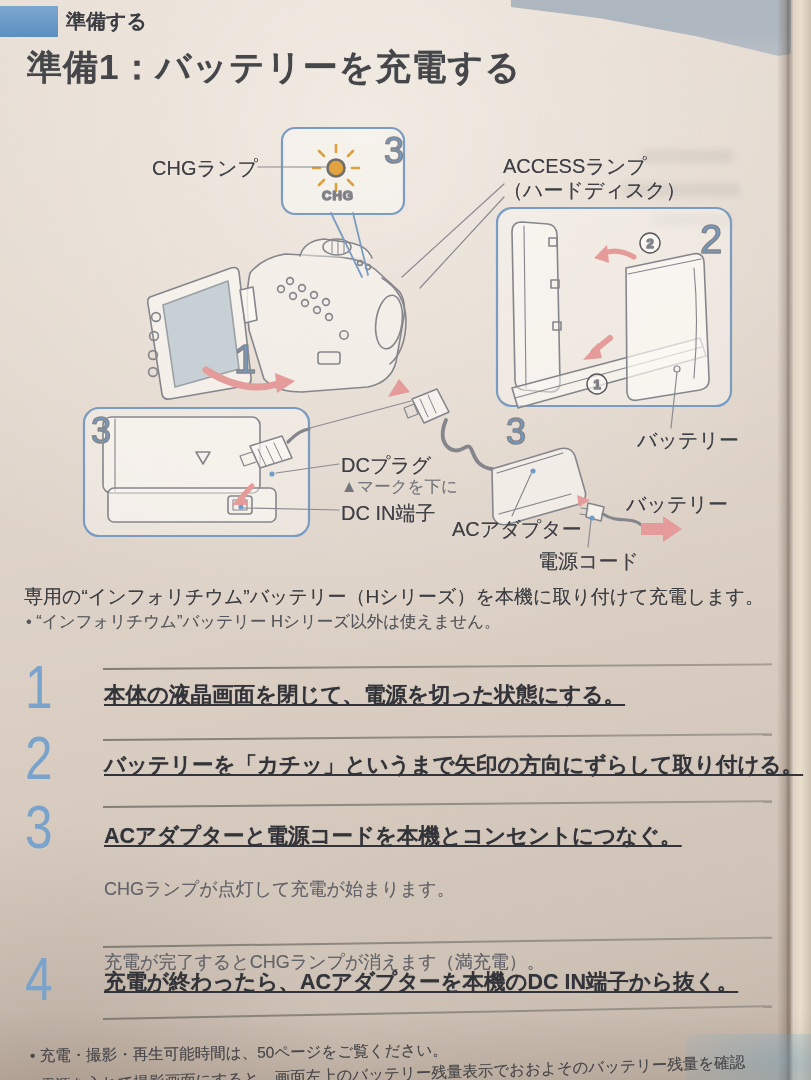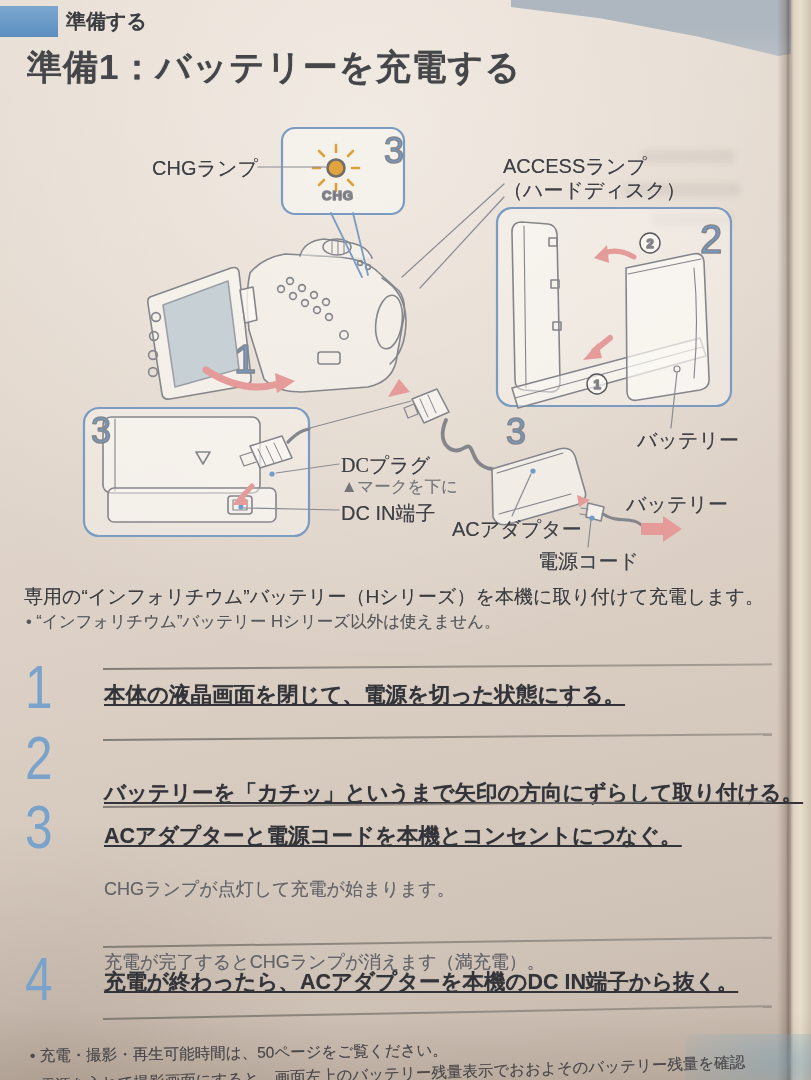--- a/index.html
+++ b/index.html
@@ -215,37 +215,37 @@
       <text class="circnum" x="650" y="247.5">2</text>
       <text class="circnum" x="597" y="388.5">1</text>
       <text class="chgtxt" x="338" y="200">CHG</text>
     </g>
   </svg>
 
   <div class="lbl" style="left:152px;top:155px;">CHGランプ</div>
   <div class="lbl" style="left:503px;top:153px;">ACCESSランプ</div>
   <div class="lbl" style="left:503px;top:177px;">（ハードディスク）</div>
   <div class="lbl" style="left:637px;top:427px;">バッテリー</div>
-  <div class="lbl" style="left:341px;top:452px;font-family:Liberation Serif, serif;">DCプラグ</div>
+  <div class="lbl" style="left:341px;top:452px;">DCプラグ</div>
   <div class="lbl small" style="left:341px;top:476px;">▲マークを下に</div>
   <div class="lbl" style="left:341px;top:500px;text-align:right;">DC IN端子</div>
   <div class="lbl" style="left:452px;top:516px;">ACアダプター</div>
   <div class="lbl" style="left:626px;top:491px;">バッテリー</div>
   <div class="lbl" style="left:538px;top:548px;">電源コード</div>
 
   <div class="intro-main">専用の“インフォリチウム”バッテリー（Hシリーズ）を本機に取り付けて充電します。</div>
   <div class="intro-bullet">• “インフォリチウム”バッテリー Hシリーズ以外は使えません。</div>
 
   <div class="rule" style="top:668px;transform:rotate(-0.4deg);"></div>
   <div class="step-num" style="top:658px;">1</div>
   <div class="step-text" style="top:680px;">本体の液晶画面を閉じて、電源を切った状態にする。</div>
 
   <div class="rule" style="top:739px;transform:rotate(-0.5deg);"></div>
   <div class="step-num" style="top:729px;">2</div>
-  <div class="step-text" style="top:750px;margin-top:28px;">バッテリーを「カチッ」というまで矢印の方向にずらして取り付ける。</div>
+  <div class="step-text" style="top:750px;">バッテリーを「カチッ」というまで矢印の方向にずらして取り付ける。</div>
 
   <div class="rule" style="top:806px;transform:rotate(-0.5deg);"></div>
   <div class="step-num" style="top:798px;">3</div>
   <div class="step-text" style="top:821px;">ACアダプターと電源コードを本機とコンセントにつなぐ。</div>
   <div class="step-sub" style="top:877px;text-align:center;">CHGランプが点灯して充電が始まります。</div>
   <div class="step-sub" style="top:903px;margin-top:47px;">充電が完了するとCHGランプが消えます（満充電）。</div>
 
   <div class="rule" style="top:946px;transform:rotate(-0.8deg);"></div>
   <div class="step-num" style="top:950px;">4</div>
   <div class="step-text" style="top:967px;">充電が終わったら、ACアダプターを本機のDC IN端子から抜く。</div>

